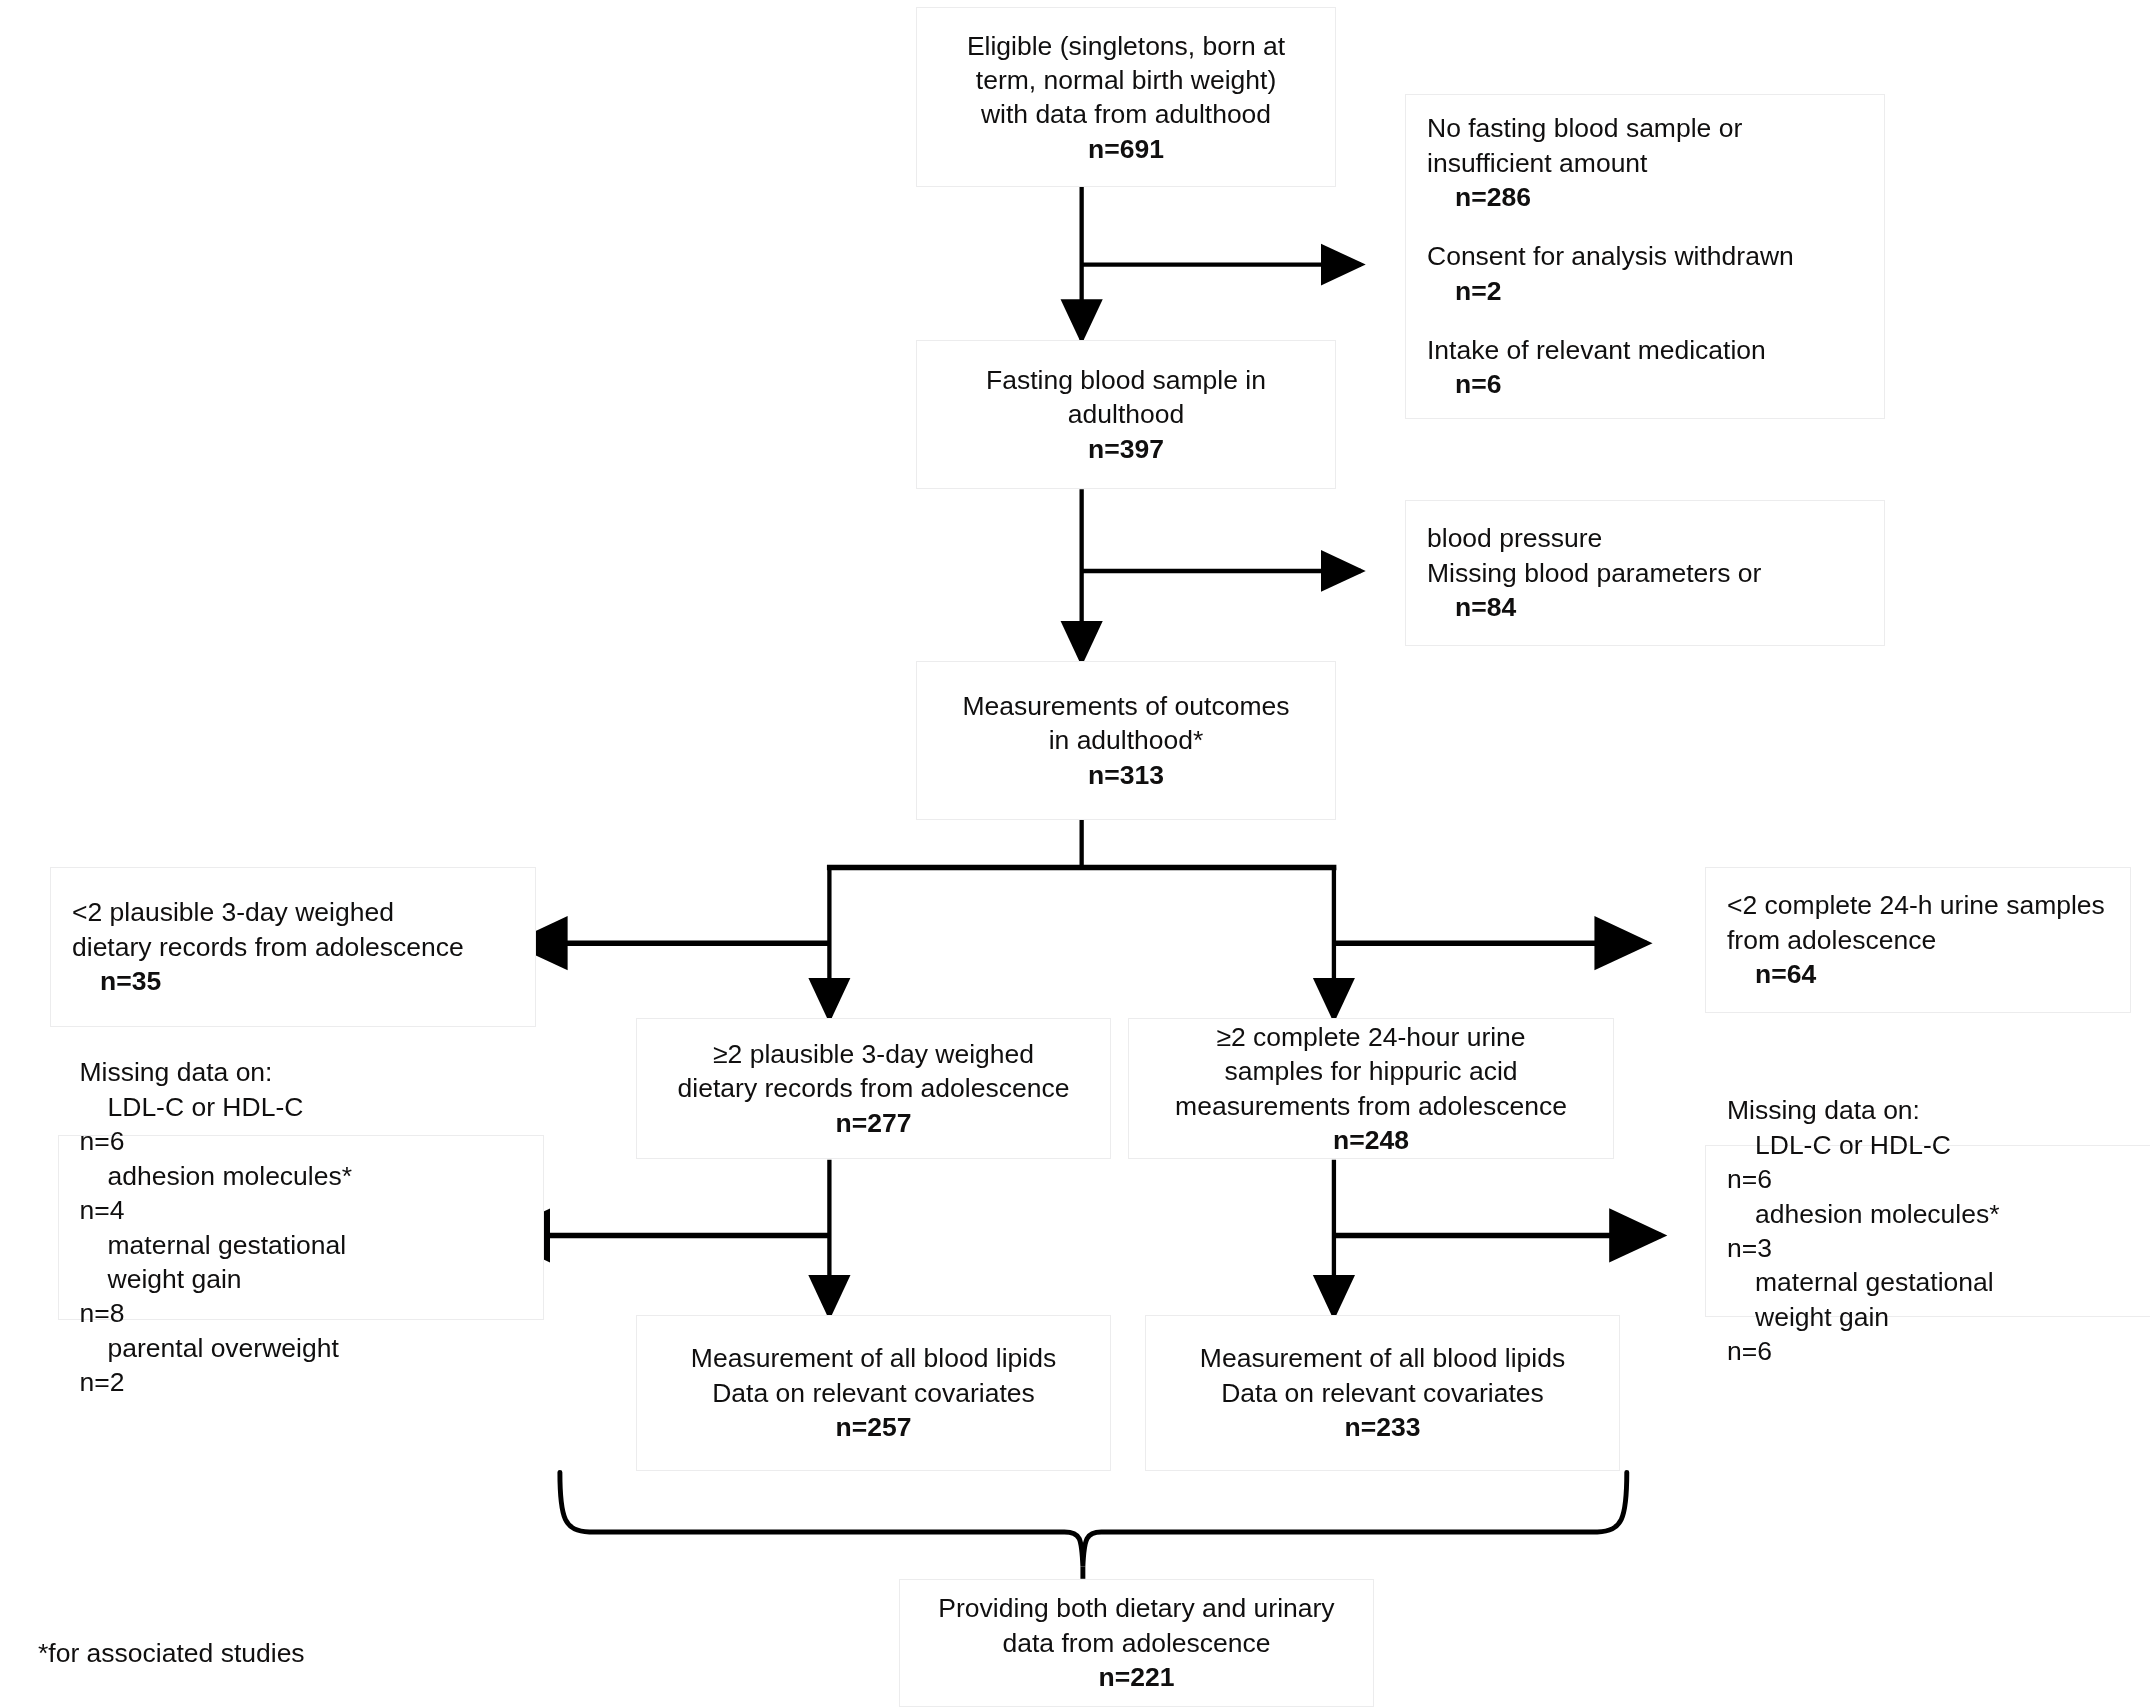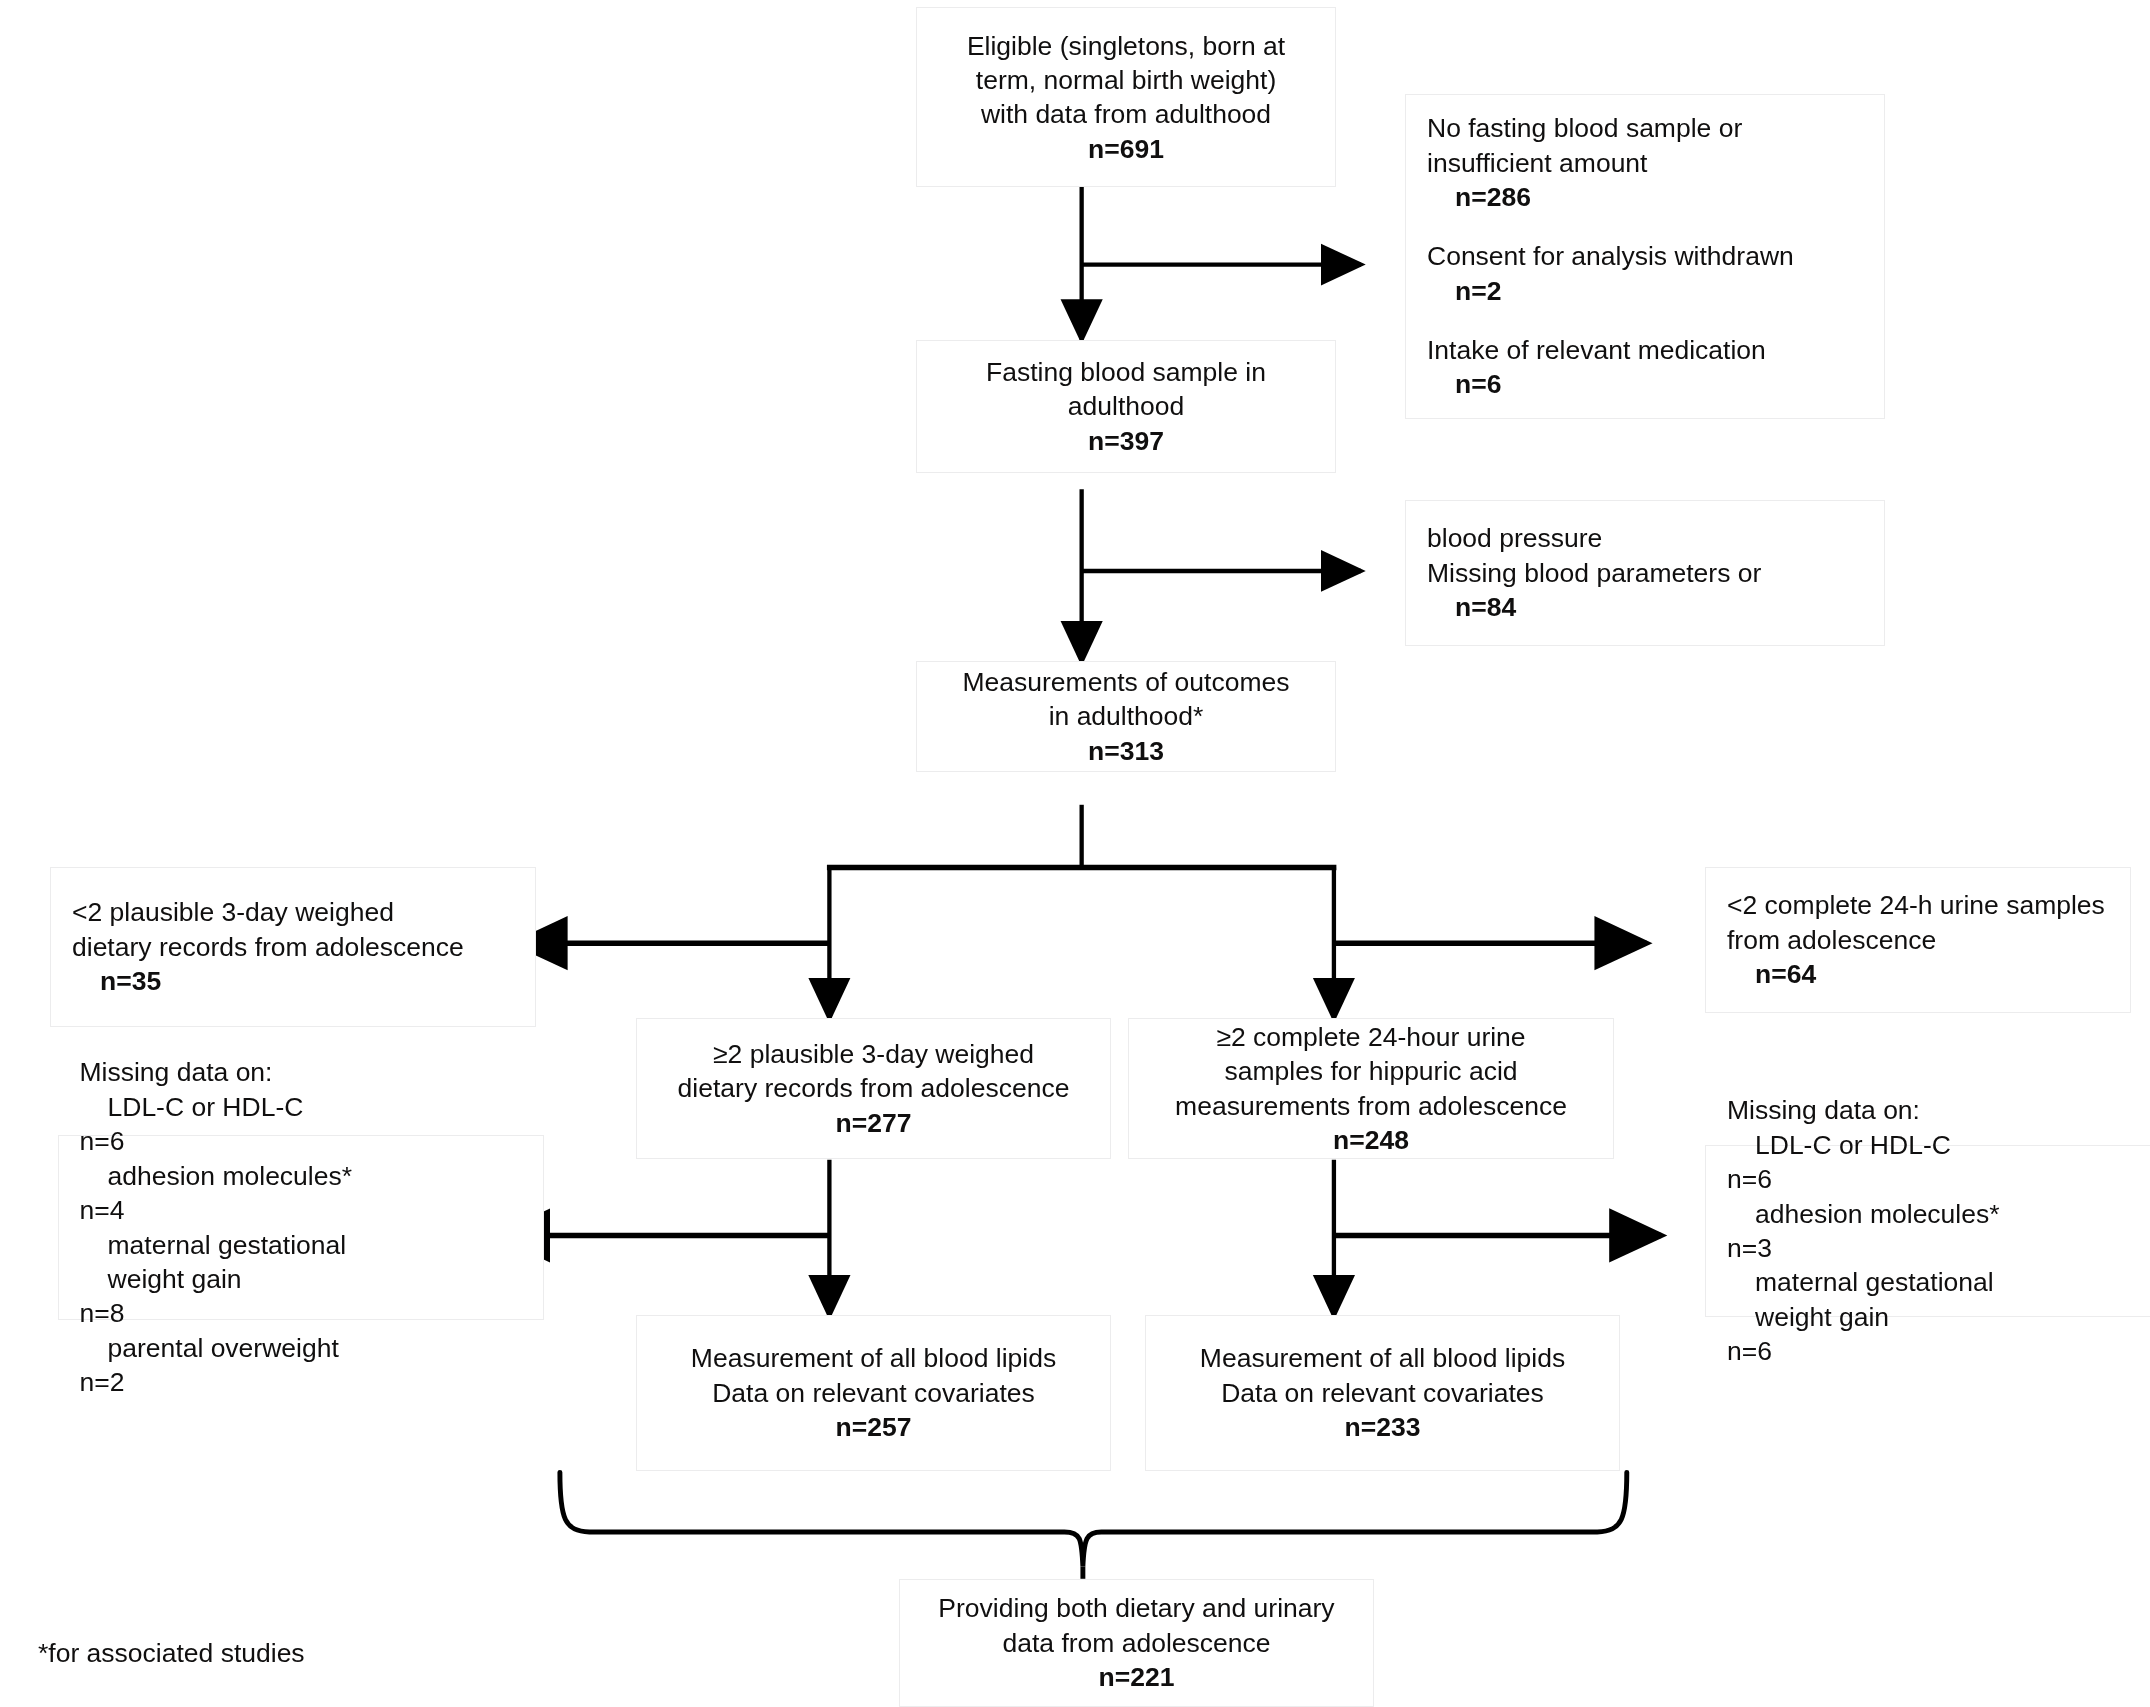--- a/index.html
+++ b/index.html
@@ -130,37 +130,37 @@
         <div class="nline-ind">n=2</div>
       </div>
       <div class="gap"></div>
       <div>
         <div>Intake of relevant  medication</div>
         <div class="nline-ind">n=6</div>
       </div>
     </div>
   </div>
 
-  <div class="box center" style="left:872px; top:340px; width:420px; height:133px;">
+  <div class="box center" style="left:872px; top:340px; width:420px; height:149px;">
     <div class="pad-c">
       <div>Fasting blood sample  in</div>
       <div>adulthood</div>
       <div class="nline">n=397</div>
     </div>
   </div>
 
   <div class="box left" style="left:1361px; top:500px; width:480px; height:146px;">
     <div class="pad-l">
       <div>blood pressure</div>
       <div>Missing blood parameters or</div>
       <div class="nline-ind">n=84</div>
     </div>
   </div>
 
-  <div class="box center" style="left:872px; top:661px; width:420px; height:111px;">
+  <div class="box center" style="left:872px; top:661px; width:420px; height:159px;">
     <div class="pad-c">
       <div>Measurements  of outcomes</div>
       <div>in adulthood*</div>
       <div class="nline">n=313</div>
     </div>
   </div>
 
   <div class="box left" style="left:6px; top:867px; width:486px; height:160px;">
     <div class="pad-l">
       <div>&lt;2 plausible  3-day weighed</div>

